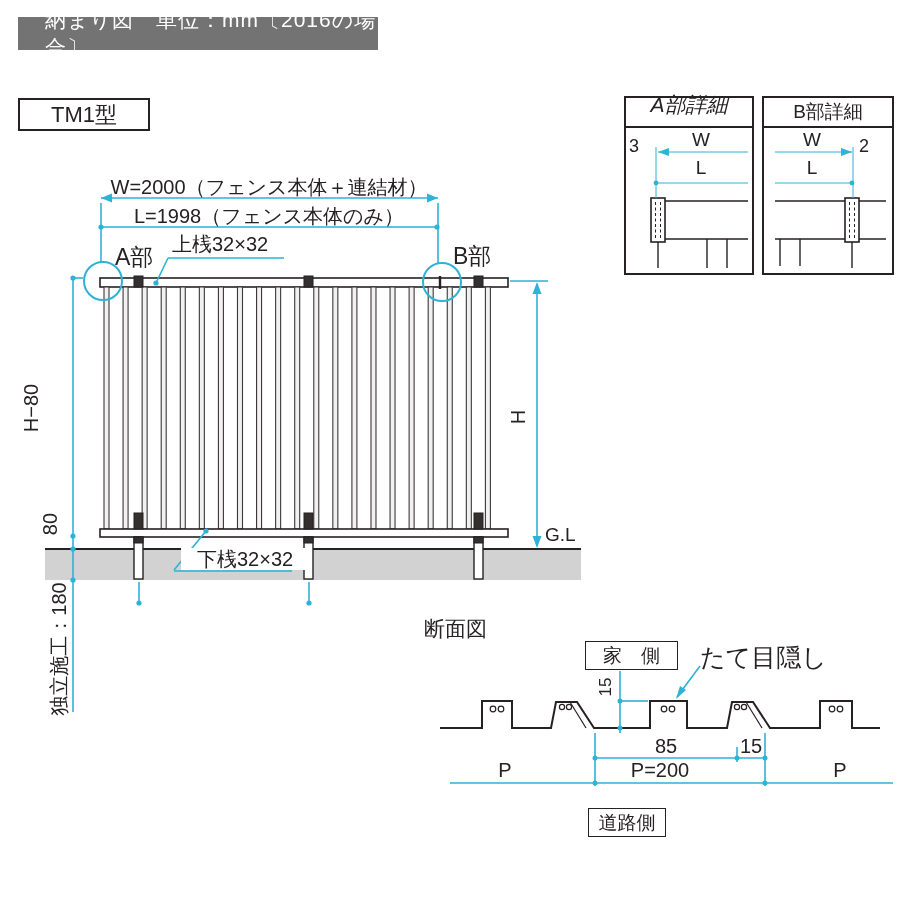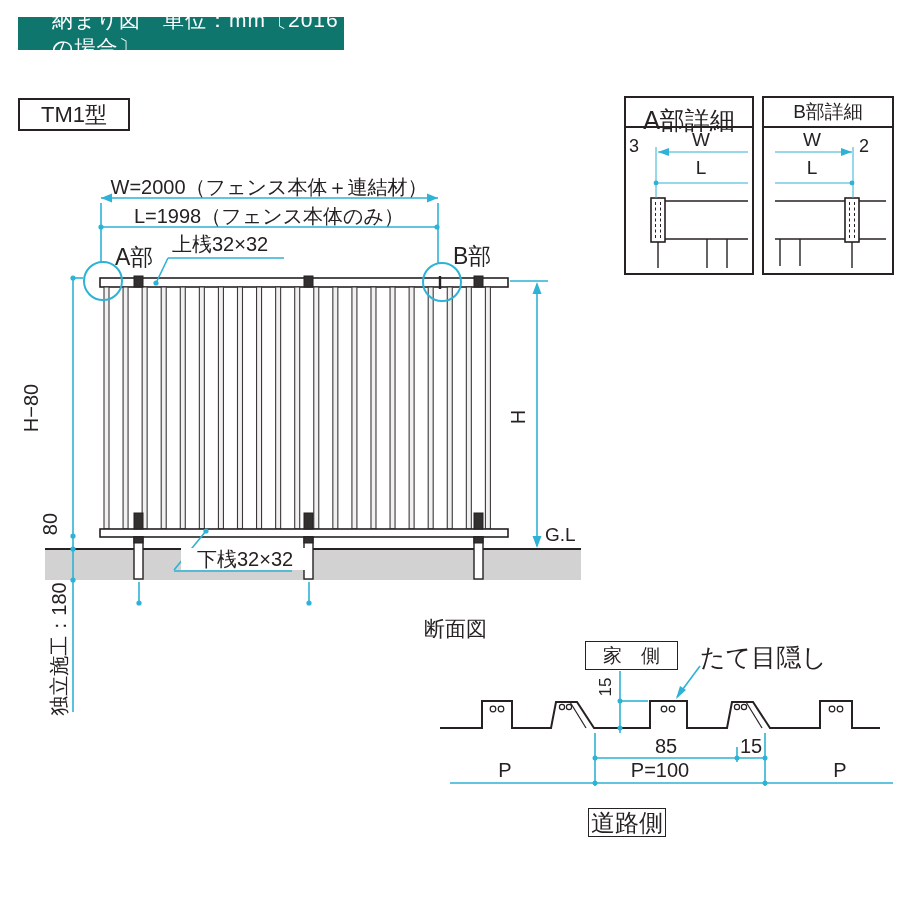--- a/index.html
+++ b/index.html
@@ -2,22 +2,22 @@
 <html><head>
 <meta charset="utf-8">
 <style>
   html,body{margin:0;padding:0;background:#fff;}
   #stage{position:relative;width:913px;height:923px;background:#fff;overflow:hidden;
          font-family:"Liberation Sans","DejaVu Sans",sans-serif;color:#262122;}
   .lbl{position:absolute;white-space:nowrap;color:#262122;line-height:1.1;}
   .c{transform:translate(-50%,-50%);}
   .rot{transform:translate(-50%,-50%) rotate(-90deg);}
   .whitebg{background:#fff;padding:0 16px;}
-  .hdr{position:absolute;left:18px;top:17px;width:326px;height:33px;background:#0f766e;
-       color:#fff;font-size:21px;display:flex;align-items:center;padding-left:34px;box-sizing:border-box;letter-spacing:1px;}
+  .hdr{position:absolute;left:18px;top:17px;width:360px;height:33px;background:#737373;
+       color:#fff;font-size:21px;display:flex;align-items:center;padding-left:27px;box-sizing:border-box;letter-spacing:1px;}
   .frame{position:absolute;border:2px solid #262122;box-sizing:border-box;
          display:flex;align-items:center;justify-content:center;background:#fff;}
   svg{position:absolute;left:0;top:0;}
 </style>
 </head>
 <body>
 
 <div id="stage">
 
   <svg width="913" height="923" viewBox="0 0 913 923">
@@ -202,53 +202,53 @@
       <line x1="450" y1="783" x2="893" y2="783"></line>
       <circle cx="595" cy="783" r="2.5" fill="#2eb2d6" stroke="none"></circle>
       <circle cx="765" cy="783" r="2.5" fill="#2eb2d6" stroke="none"></circle>
     </g>
   </svg>
 
   <div class="hdr">
     <span>納まり図　単位：mm〔2016の場合〕</span>
   </div>
 
-  <div class="frame" style="left:18px;top:98px;width:112px;height:33px;font-size:22px;">
+  <div class="frame" style="left:18px;top:98px;width:132px;height:33px;font-size:22px;">
     <span>TM1型</span>
   </div>
 
   <div class="lbl c" style="left:269px;top:187px;font-size:20px;">W=2000（フェンス本体＋連結材）</div>
   <div class="lbl c" style="left:269px;top:216px;font-size:20px;">L=1998（フェンス本体のみ）</div>
   <div class="lbl" style="left:172px;top:233px;font-size:20px;">上桟32×32</div>
   <div class="lbl" style="left:115px;top:245px;font-size:23px;">A部</div>
   <div class="lbl" style="left:453px;top:244px;font-size:23px;text-align:right;">B部</div>
   <div class="lbl rot" style="left:31px;top:408px;font-size:20px;">H−80</div>
   <div class="lbl rot" style="left:50px;top:524px;font-size:20px;">80</div>
   <div class="lbl rot" style="left:59px;top:649px;font-size:20px;">独立施工：180</div>
   <div class="lbl rot" style="left:518px;top:417px;font-size:20px;">H</div>
   <div class="lbl" style="left:545px;top:525px;font-size:19px;">G.L</div>
   <div class="lbl whitebg" style="left:181px;top:548px;font-size:20px;">下桟32×32</div>
 
-  <div class="lbl c" style="left:689px;top:121px;font-size:25px;">A部詳細</div>
+  <div class="lbl c" style="left:689px;top:105px;font-size:21px;font-style:italic;">A部詳細</div>
   <div class="lbl c" style="left:634px;top:147px;font-size:18px;">3</div>
   <div class="lbl c" style="left:701px;top:140px;font-size:19px;">W</div>
   <div class="lbl c" style="left:701px;top:168px;font-size:19px;">L</div>
   <div class="lbl c" style="left:828px;top:112px;font-size:19px;">B部詳細</div>
   <div class="lbl c" style="left:864px;top:147px;font-size:18px;">2</div>
   <div class="lbl c" style="left:812px;top:140px;font-size:19px;">W</div>
   <div class="lbl c" style="left:812px;top:168px;font-size:19px;">L</div>
 
   <div class="lbl" style="left:424px;top:617px;font-size:21px;">断面図</div>
   <div class="frame" style="left:585px;top:641px;width:93px;height:29px;font-size:19px;border-width:1.5px;">
     <span>家　側</span>
   </div>
   <div class="lbl" style="left:700px;top:644px;font-size:25px;">たて目隠し</div>
   <div class="lbl rot" style="left:606px;top:687px;font-size:17px;">15</div>
   <div class="lbl c" style="left:666px;top:746px;font-size:20px;">85</div>
   <div class="lbl c" style="left:751px;top:746px;font-size:20px;">15</div>
   <div class="lbl c" style="left:505px;top:770px;font-size:20px;">P</div>
-  <div class="lbl c" style="left:660px;top:770px;font-size:20px;">P=100</div>
+  <div class="lbl c" style="left:660px;top:770px;font-size:20px;">P=200</div>
   <div class="lbl c" style="left:840px;top:770px;font-size:20px;">P</div>
-  <div class="frame" style="left:588px;top:808px;width:78px;height:29px;font-size:24px;border-width:1.5px;">
+  <div class="frame" style="left:588px;top:808px;width:78px;height:29px;font-size:19px;border-width:1.5px;">
     <span>道路側</span>
   </div>
 
 </div>
 
 </body></html>

